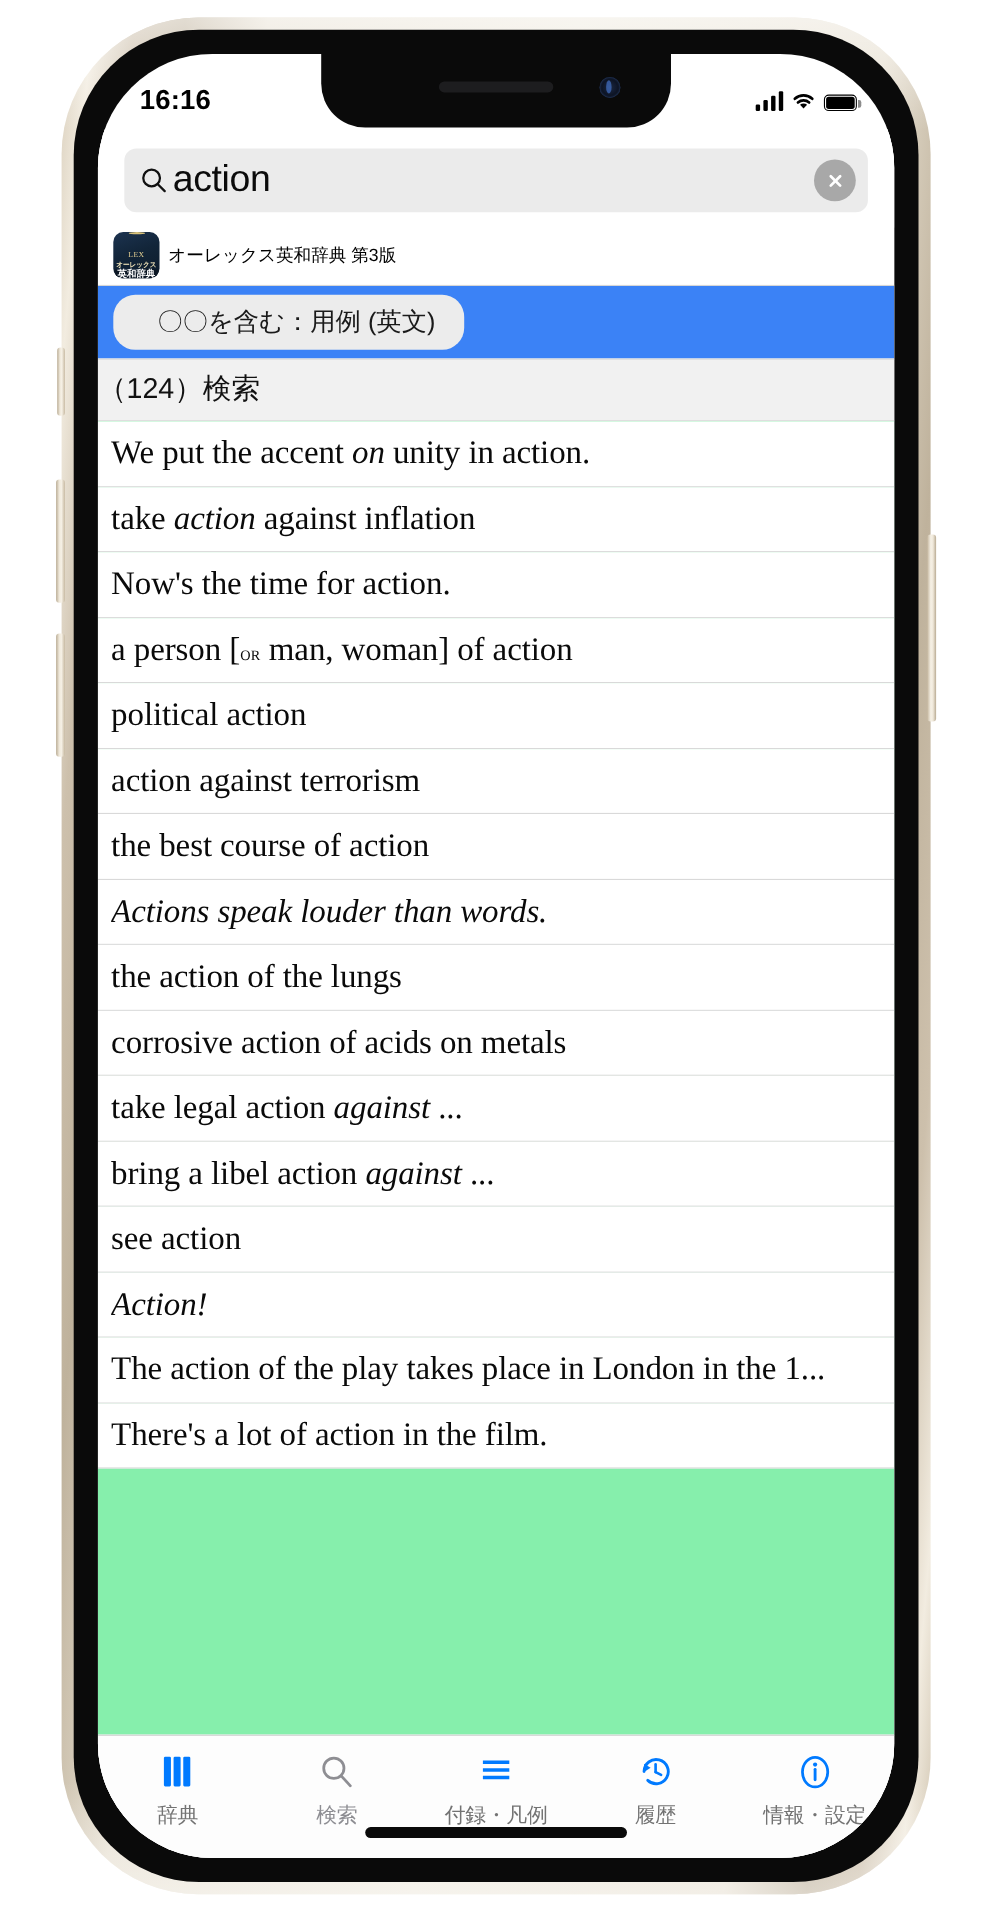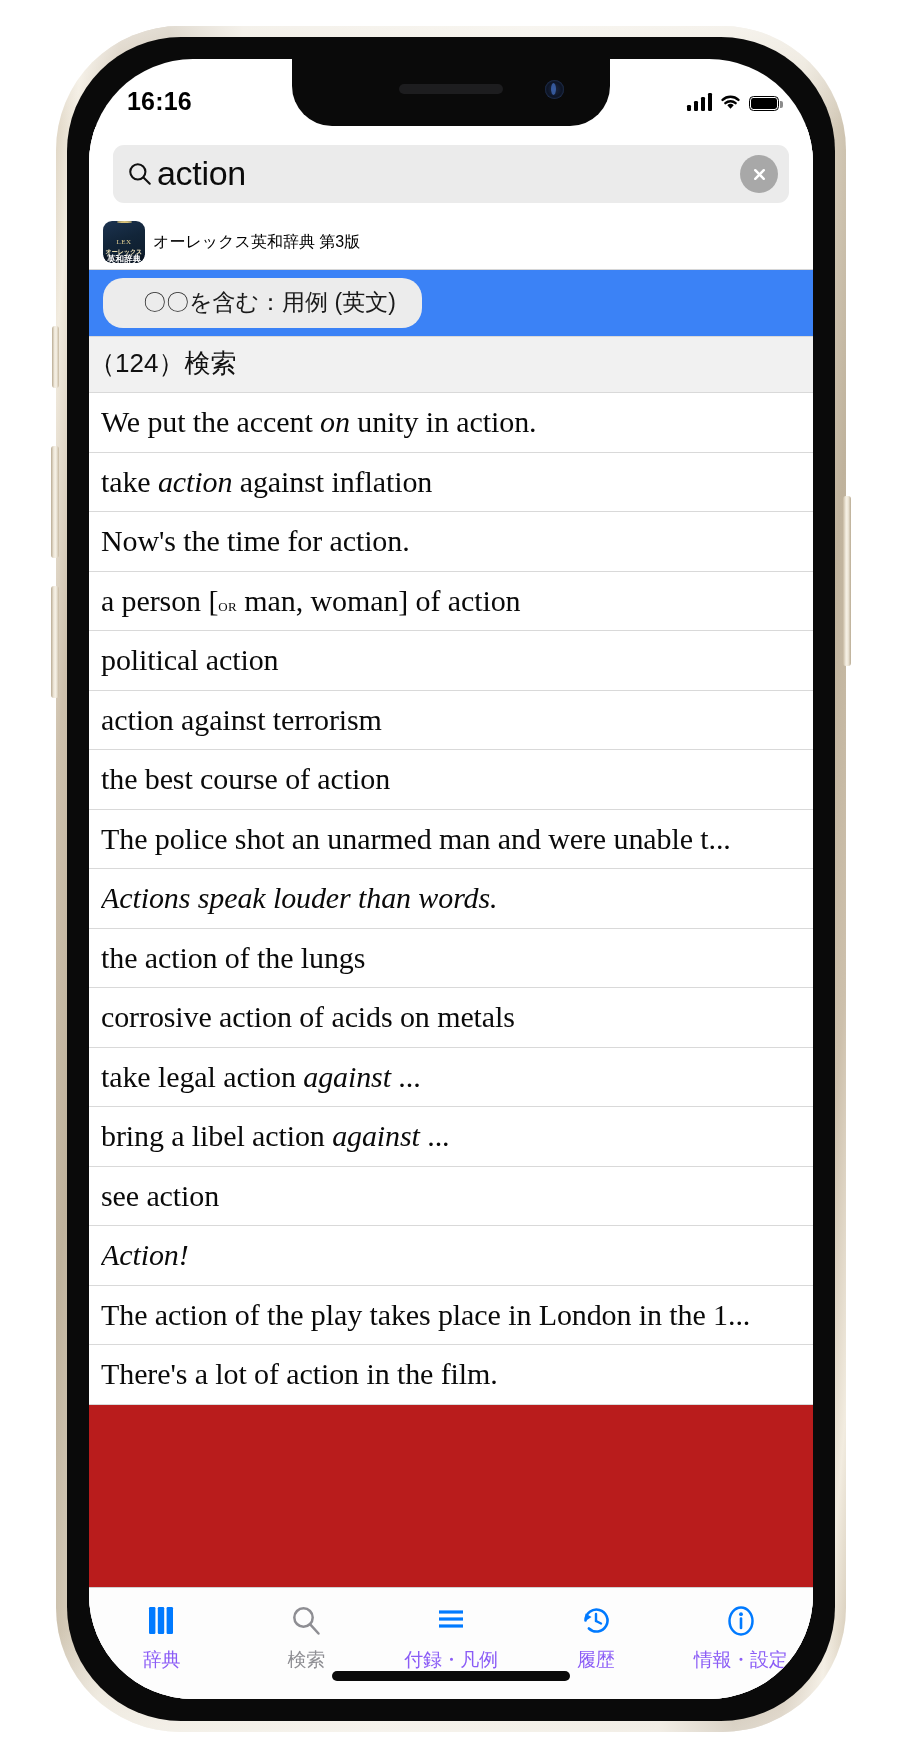--- a/index.html
+++ b/index.html
@@ -6,21 +6,21 @@
   html, body {
     width: 900px; height: 1751px;
     background: #ffffff;
     font-family: "Liberation Sans", sans-serif;
     overflow: hidden;
   }
 
   
   #phone-wrap {
     position: absolute;
-    left: 56px; top: 26px;
+    left: 56px; top: 16px;
     width: 790px; height: 1240px;
   }
 
   
   .metal-band {
     position: absolute;
     left: 0; top: 0;
     width: 790px; height: 1706px;
     border-radius: 124px;
     background:
@@ -256,21 +256,21 @@
     padding: 9px 0 11px 0;
     font-size: 26px;
     color: #111;
     font-family: "Liberation Sans", sans-serif;
   }
 
   
   .results {
     flex: 1 1 auto;
     overflow: hidden;
-    background: #b91c1c;
+    background: #86efac;
   }
   .result-row {
     height: 59.5px;
     display: flex; align-items: center;
     padding: 0 14px 0 12px;
     border-bottom: 1px solid #d9d9d9;
     background: #fff;
   }
   .result-text {
     font-family: "Liberation Serif", serif;
@@ -303,21 +303,21 @@
     display: flex; flex-direction: column;
     align-items: center; gap: 5px;
   }
   .tab-ico { height: 42px; display:flex; align-items:center; justify-content:center; }
   .tab-label {
     font-size: 19px;
     font-family: "Liberation Sans", sans-serif;
     letter-spacing: -.3px;
     white-space: nowrap;
   }
-  .tab.active .tab-label { color: #8b5cf6; }
+  .tab.active .tab-label { color: #737373; }
   .tab.inactive .tab-label { color: #8e8e93; }
 
   
   .home-ind {
     position: absolute;
     left: 50%; transform: translateX(-50%);
     bottom: 18px;
     width: 238px; height: 10px;
     border-radius: 6px;
     background: #0a0a0a;
@@ -413,23 +413,20 @@
           <div class="result-row">
             <div class="result-text"><span>political action</span></div>
           </div>
           <div class="result-row">
             <div class="result-text"><span>action against terrorism</span></div>
           </div>
           <div class="result-row">
             <div class="result-text"><span>the best course of action</span></div>
           </div>
           <div class="result-row">
-            <div class="result-text"><span>The police shot an unarmed man and were unable t...</span></div>
-          </div>
-          <div class="result-row">
             <div class="result-text"><span class="it">Actions speak louder than words.</span></div>
           </div>
           <div class="result-row">
             <div class="result-text"><span>the action of the lungs</span></div>
           </div>
           <div class="result-row">
             <div class="result-text"><span>corrosive action of acids on metals</span></div>
           </div>
           <div class="result-row">
             <div class="result-text"><span>take legal action </span><span class="it">against</span><span> ...</span></div>

